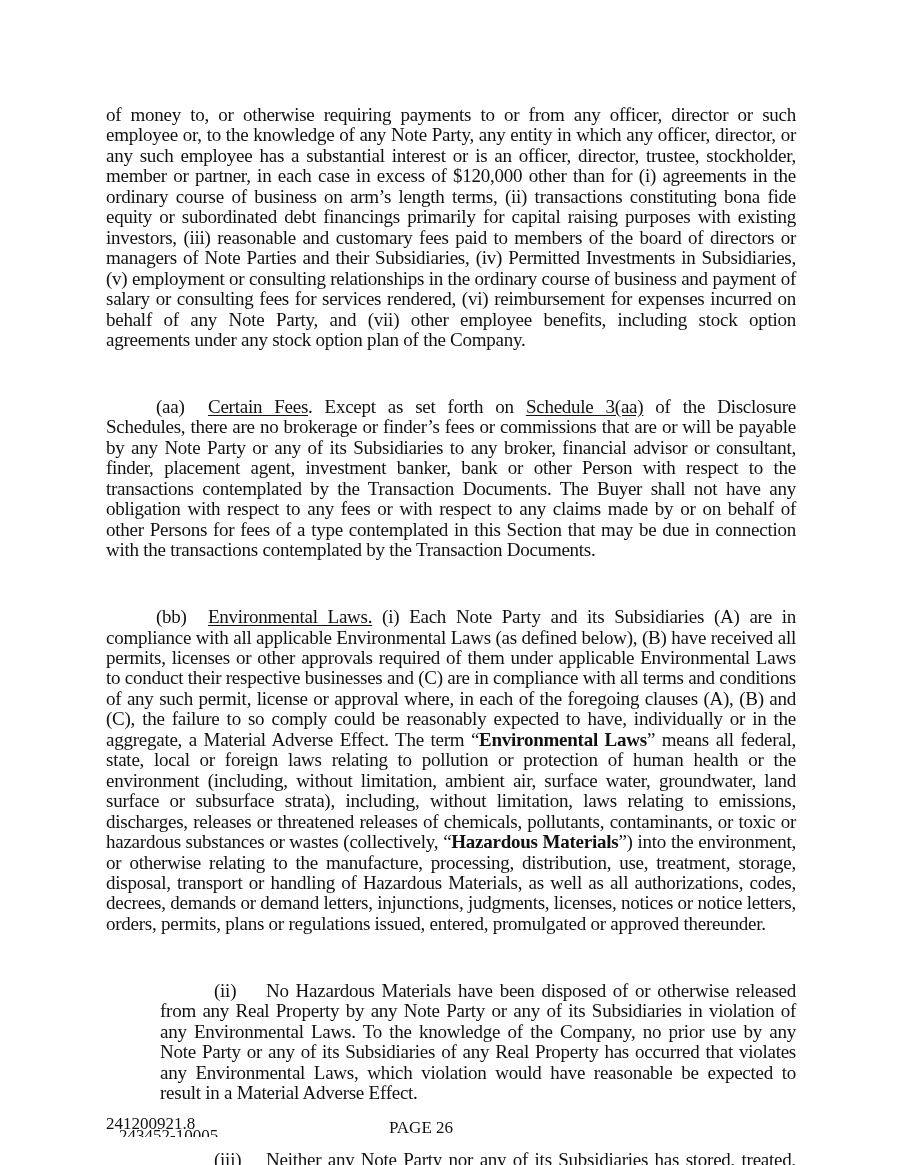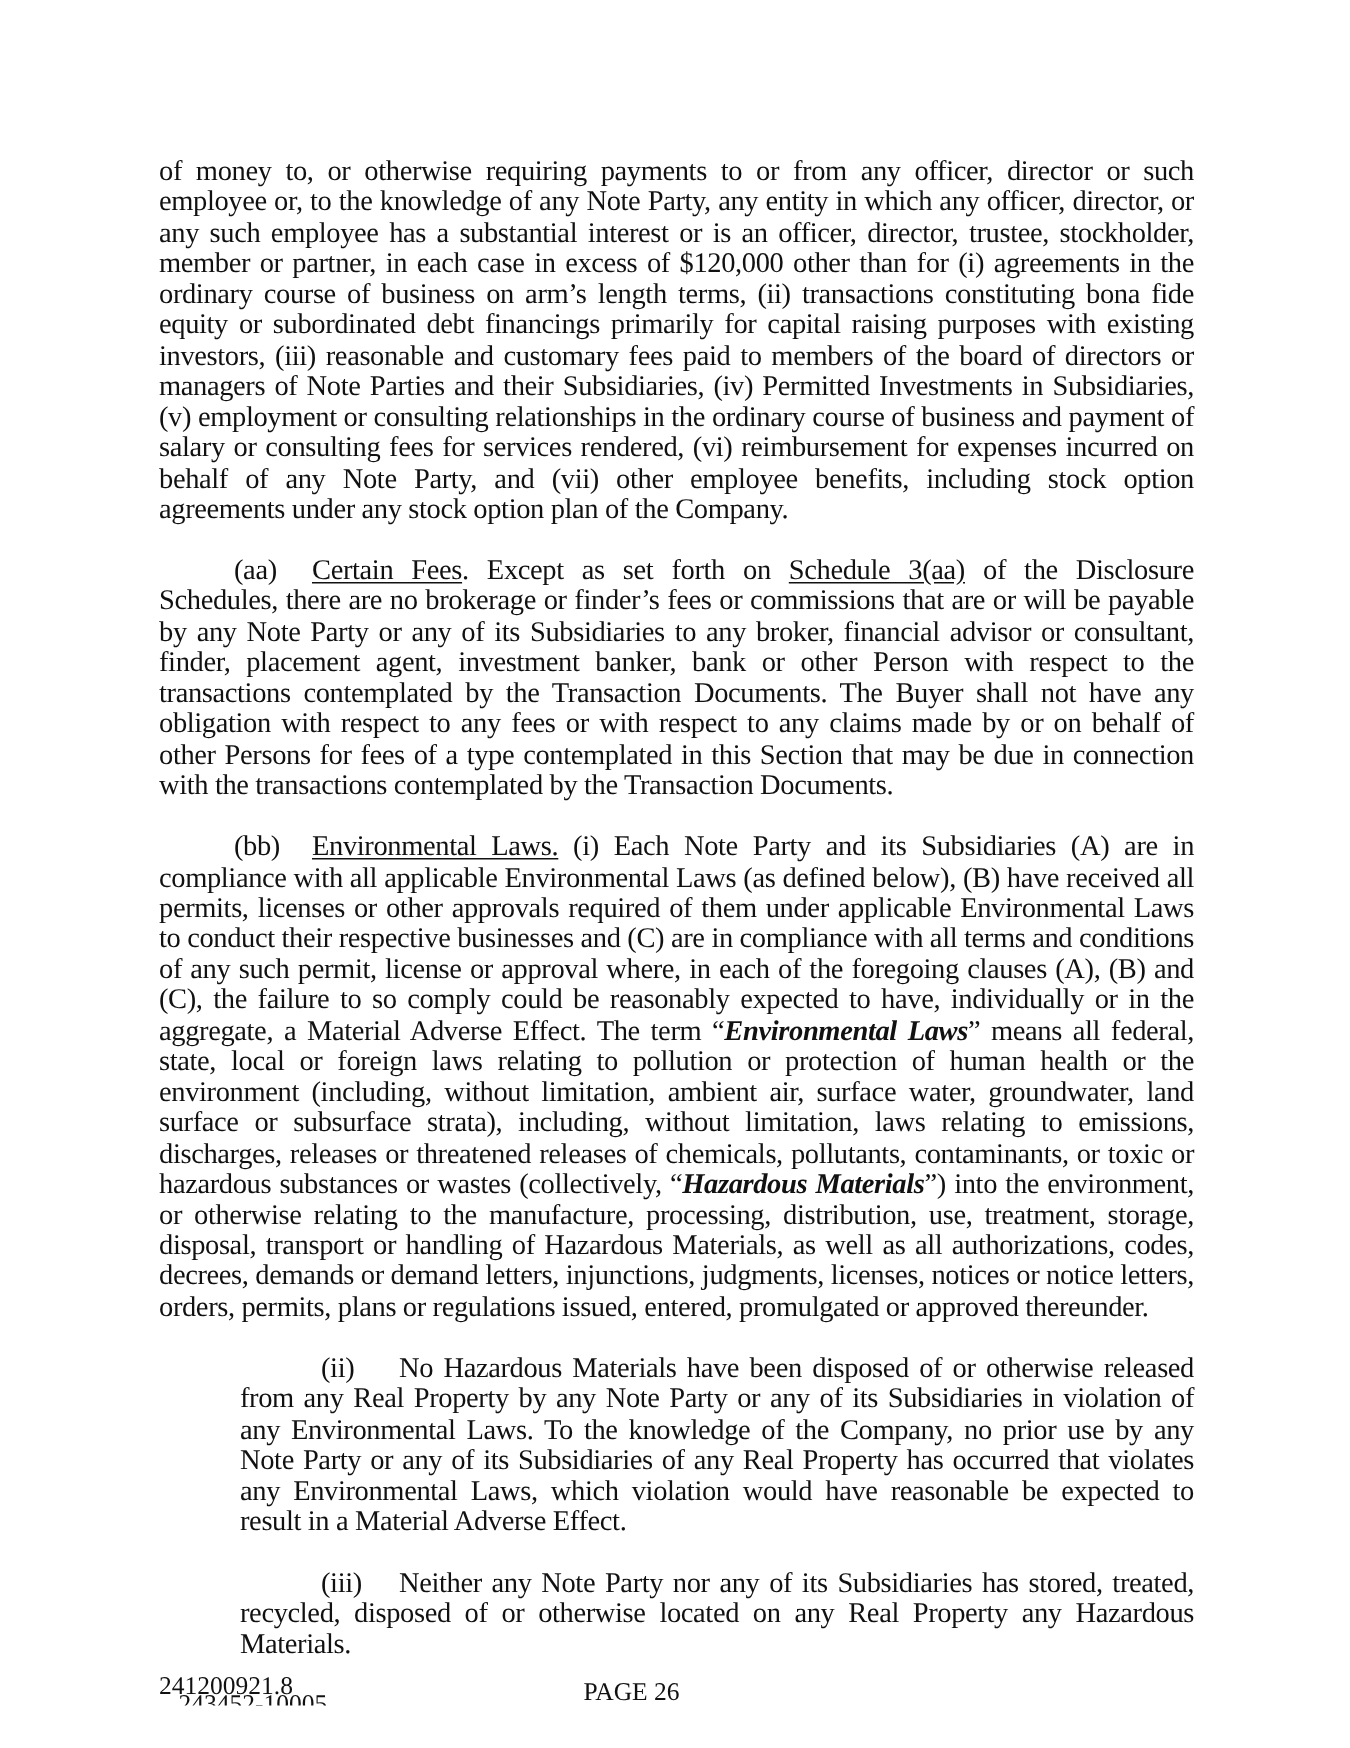--- a/index.html
+++ b/index.html
@@ -36,28 +36,28 @@
       text-indent: 50px;
     }
     .para.sub {
       margin-left: 54px;
       text-indent: 54px;
     }
     .label {
       display: inline-block;
       min-width: 52px;
       text-indent: 0;
+      margin-top: 26px;
     }
     .u {
       text-decoration: underline;
       text-underline-offset: 2px;
     }
     .b {
       font-weight: bold;
-      font-style: italic;
     }
     .footer-left {
       position: absolute;
       left: 106px;
       top: 1118px;
       font-size: 17px;
       line-height: 12px;
       font-family: "Liberation Serif", serif;
       color: #111;
     }

